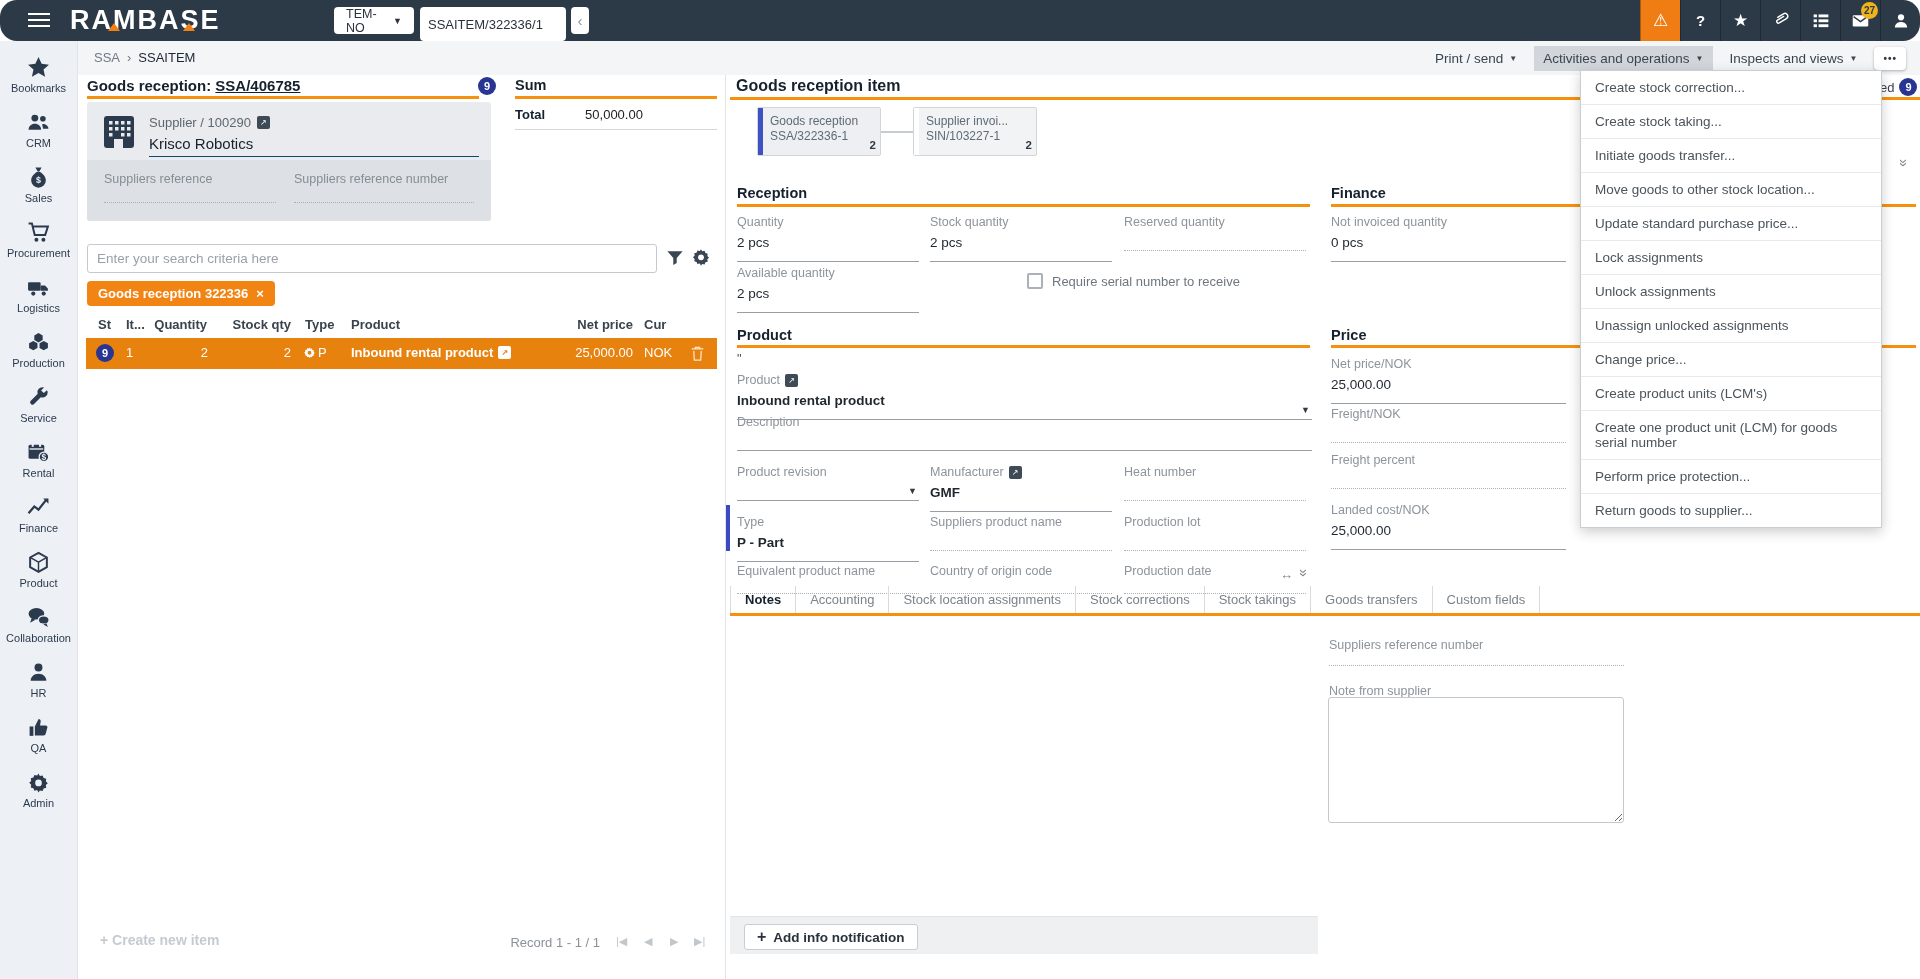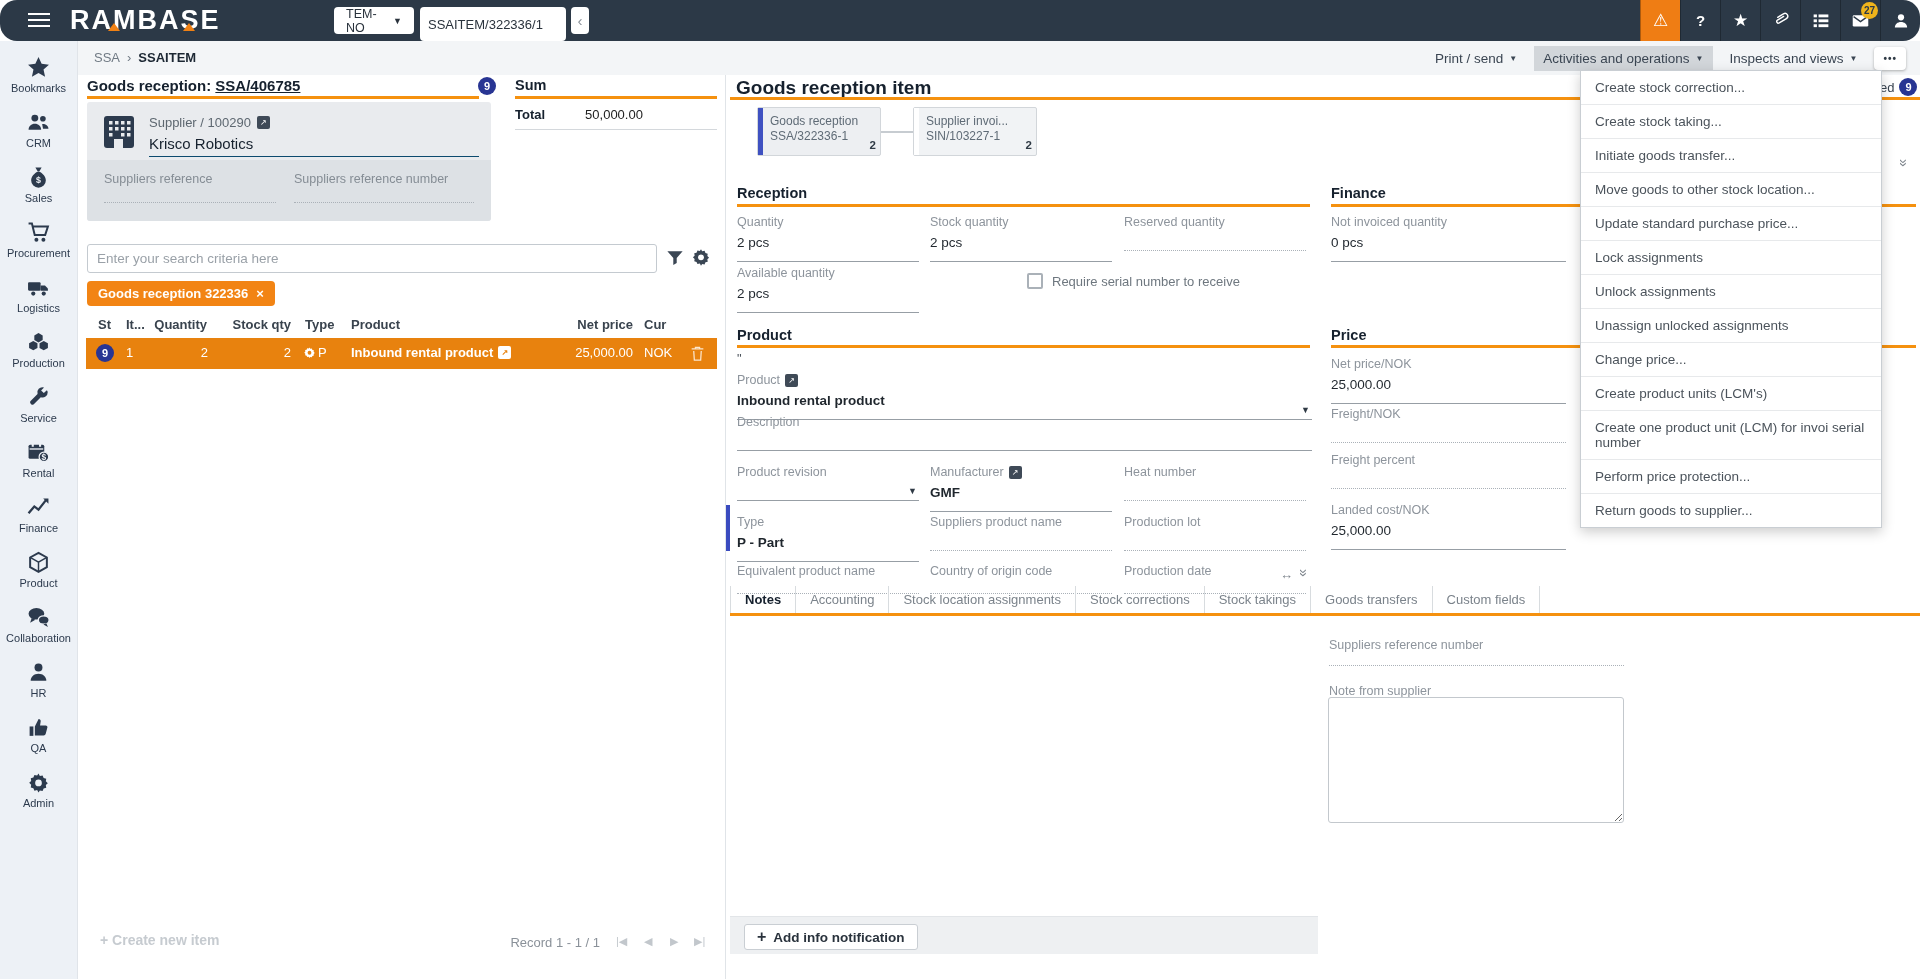--- a/index.html
+++ b/index.html
@@ -17,21 +17,21 @@
   .tb-input { position:absolute; left:420px; top:7px; width:146px; height:34px; background:#fff; border:none; border-radius:4px; font-size:13px; color:#29323c; padding:0 8px; font-family:"Liberation Sans",sans-serif; }
   .tb-back { position:absolute; left:571px; top:7px; width:18px; height:27px; background:#fff; border-radius:4px; color:#8a9199; display:flex; align-items:center; justify-content:center; font-size:15px; }
   .tb-icons { position:absolute; right:0; top:0; height:41px; display:flex; }
   .tb-block { width:40px; height:41px; display:flex; align-items:center; justify-content:center; color:#fff; border-left:1px solid rgba(0,0,0,.28); position:relative; cursor:pointer; }
   .tb-block.warn { background:#ef7d14; }
   .tb-badge { position:absolute; top:2px; right:2px; width:17px; height:17px; background:#efb41c; border-radius:50%; color:#2c3947; font-size:10px; font-weight:bold; display:flex; align-items:center; justify-content:center; }
 
   
   .crumbbar { left:78px; top:41px; width:1842px; height:34px; background:#f3f5f7; }
   .crumb { position:absolute; left:16px; top:9px; font-size:13px; color:#707a84; display:flex; gap:7px; align-items:center; }
-  .crumb b { color:#1c2733; font-weight:bold; }
+  .crumb b { color:#1c2733; font-weight:normal; }
   .rtools { position:absolute; right:14px; top:4px; height:26px; display:flex; align-items:center; gap:8px; }
   .rtool { padding:5px 9px; color:#3a4552; font-size:13.5px; display:flex; gap:6px; align-items:center; cursor:pointer; }
   .rtool .car { font-size:8px; color:#3a4552; }
   .rtool.active { background:#d2d6da; }
   .more-btn { background:#fff; border-radius:4px; box-shadow:0 1px 3px rgba(0,0,0,.3); padding:6px 9px; font-weight:bold; color:#2f3a45; letter-spacing:1px; font-size:10px; cursor:pointer; }
 
   
   .sidebar { left:0; top:41px; width:78px; height:938px; background:#edf1f6; border-right:1px solid #e0e4e9; padding-top:6px; z-index:30; }
   .side-item { height:55px; display:flex; flex-direction:column; align-items:center; justify-content:center; gap:3px; cursor:pointer; }
   .side-item svg { width:23px; height:23px; fill:#2c3a4d; }
@@ -61,21 +61,21 @@
   .search { position:absolute; left:9px; top:169px; width:570px; height:29px; border:1px solid #c4cad0; border-radius:3px; font-size:13.5px; padding:0 9px; color:#1f262d; font-family:"Liberation Sans",sans-serif; }
   .search::placeholder { color:#9aa1a8; }
   .chip { position:absolute; left:9px; top:206px; background:#f28414; color:#fff; font-weight:bold; font-size:13px; border-radius:4px; padding:5px 11px; display:flex; gap:8px; align-items:center; }
   .thead span { position:absolute; top:242px; font-size:13px; font-weight:bold; color:#39434e; }
   .trow { position:absolute; left:8px; top:263px; width:631px; height:31px; background:#e8820e; color:#fff; font-size:13px; }
   .trow > * { position:absolute; top:7px; }
   .pager { color:#c2c7cc; font-size:11px; }
 
   
   .mpanel { left:730px; top:75px; width:1190px; height:904px; background:#fff; }
-  .m-title { position:absolute; left:6px; top:2px; font-size:19px; font-weight:bold; color:#16212e; }
+  .m-title { position:absolute; left:6px; top:2px; font-size:16px; font-weight:bold; color:#16212e; }
   .node { position:absolute; top:32px; width:124px; height:49px; background:#edeff2; border:1px solid #d2d6da; border-radius:2px; font-size:12px; color:#5f6b76; padding:6px 6px 4px 12px; line-height:15px; cursor:pointer; }
   .node .bar { position:absolute; left:0; top:0; width:5px; height:100%; background:#3f51c1; }
   .node .cnt { position:absolute; right:4px; bottom:2px; font-weight:bold; color:#2f3a45; font-size:11.5px; }
   .node.dim .bar { background:#fff; }
   .tabs { position:absolute; left:0; top:511px; height:27px; display:flex; }
   .tab { padding:5px 14px; font-size:13px; color:#7b838b; border-right:1px solid #d8dcdf; display:flex; align-items:center; cursor:pointer; white-space:nowrap; }
   .tab:first-child { border-left:1px solid #d8dcdf; }
   .tab.active { color:#16212e; font-weight:bold; }
   .notesbox { position:absolute; left:598px; top:622px; width:296px; height:126px; border:1px solid #c3c8cd; border-radius:3px; resize:both; background:#fff; }
   .notesbox::after { content:""; position:absolute; right:2px; bottom:2px; width:8px; height:8px; border-right:2px solid #9aa1a8; border-bottom:2px solid #9aa1a8; transform:skew(-45deg) scale(.6); opacity:.7; }
@@ -552,16 +552,16 @@
   <div class="mi">Create stock correction...</div>
   <div class="mi">Create stock taking...</div>
   <div class="mi">Initiate goods transfer...</div>
   <div class="mi">Move goods to other stock location...</div>
   <div class="mi">Update standard purchase price...</div>
   <div class="mi">Lock assignments</div>
   <div class="mi">Unlock assignments</div>
   <div class="mi">Unassign unlocked assignments</div>
   <div class="mi">Change price...</div>
   <div class="mi">Create product units (LCM's)</div>
-  <div class="mi">Create one product unit (LCM) for invoi serial number</div>
+  <div class="mi">Create one product unit (LCM) for goods serial number</div>
   <div class="mi">Perform price protection...</div>
   <div class="mi">Return goods to supplier...</div>
 </div>
 
 </body></html>

